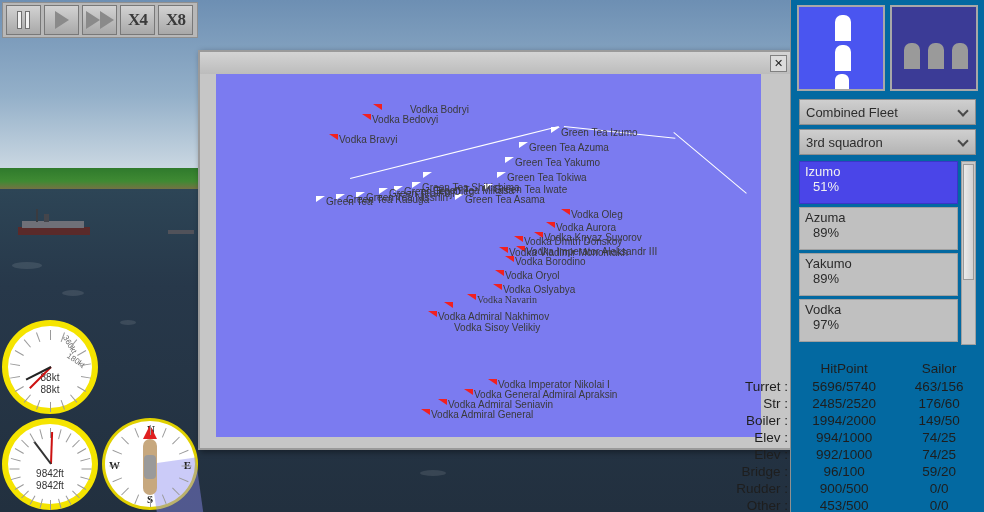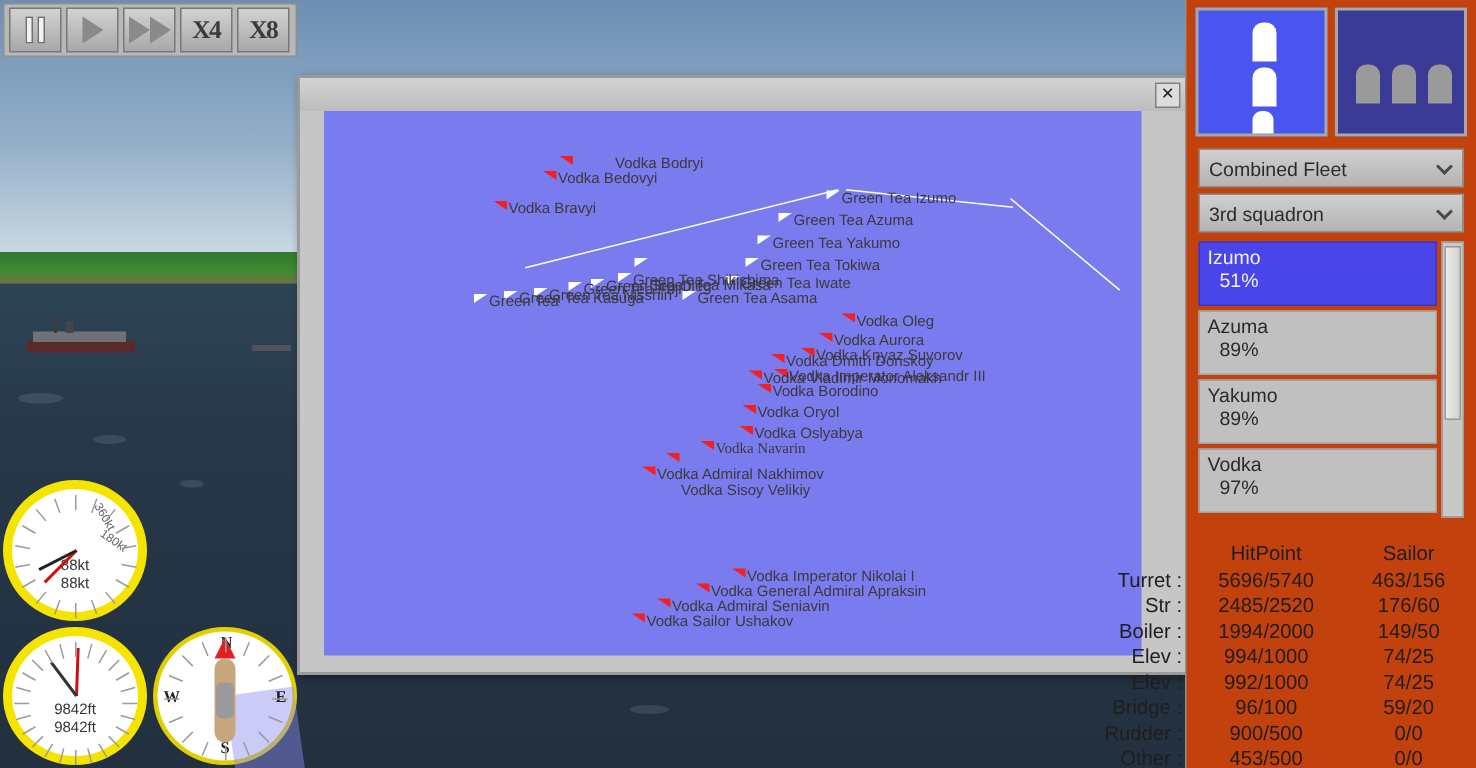--- a/index.html
+++ b/index.html
@@ -94,21 +94,21 @@
   }
   .mlabel.r { color:#3a3a3a; }
   .track {
     position:absolute; height:1px; background:#ffffff;
     transform-origin: 0 0;
   }
 
   
   #sidebar {
     position:absolute; right:0; top:0; width:194px; height:512px;
-    background:#c2410c; border-left:1px solid #909090;
+    background:#0369a1; border-left:1px solid #909090;
   }
   .viewpanels { display:flex; gap:5px; padding:5px 6px 4px 6px; }
   .viewpanel { width:88px; height:86px; border:2px solid #a8a8a8; position:relative; overflow:hidden; }
   .vp-left { background:#4a55f0; }
   .vp-right { background:#3b3b96; }
   .shipicon { position:absolute; }
 
   .dropdown {
     margin: 4px 8px; height: 26px;
     background: linear-gradient(180deg,#cfcfcf,#b4b4b4);
@@ -278,21 +278,21 @@
       <div class="mlabel r" style="left: 238px; top: 229px; margin-top: 20px;">Vodka Sisoy Velikiy</div>
       <div class="marker red" style="left: 212px; top: 237px;"></div>
       <div class="mlabel r" style="left: 222px; top: 238px;">Vodka Admiral Nakhimov</div>
       <div class="marker red" style="left: 272px; top: 305px;"></div>
       <div class="mlabel r" style="left: 282px; top: 306px;">Vodka Imperator Nikolai I</div>
       <div class="marker red" style="left: 248px; top: 315px;"></div>
       <div class="mlabel r" style="left: 258px; top: 316px;">Vodka General Admiral Apraksin</div>
       <div class="marker red" style="left: 222px; top: 325px;"></div>
       <div class="mlabel r" style="left: 232px; top: 326px;">Vodka Admiral Seniavin</div>
       <div class="marker red" style="left: 205px; top: 335px;"></div>
-      <div class="mlabel r" style="left: 215px; top: 336px;">Vodka Sailor Ushakov</div>
+      <div class="mlabel r" style="left: 215px; top: 336px;">Vodka Admiral General</div>
     </div>
 </div>
 
 <div id="sidebar">
 
   <div class="viewpanels">
     <div class="viewpanel vp-left">
       <div class="shipicon" style="left:36px; top:8px; width:16px; height:26px; background:#fff; border-radius:7px 7px 0 0;"></div>
       <div class="shipicon" style="left:36px; top:38px; width:16px; height:26px; background:#fff; border-radius:7px 7px 0 0;"></div>
       <div class="shipicon" style="left:36px; top:67px; width:14px; height:19px; background:#fff; border-radius:6px 6px 0 0;"></div>

